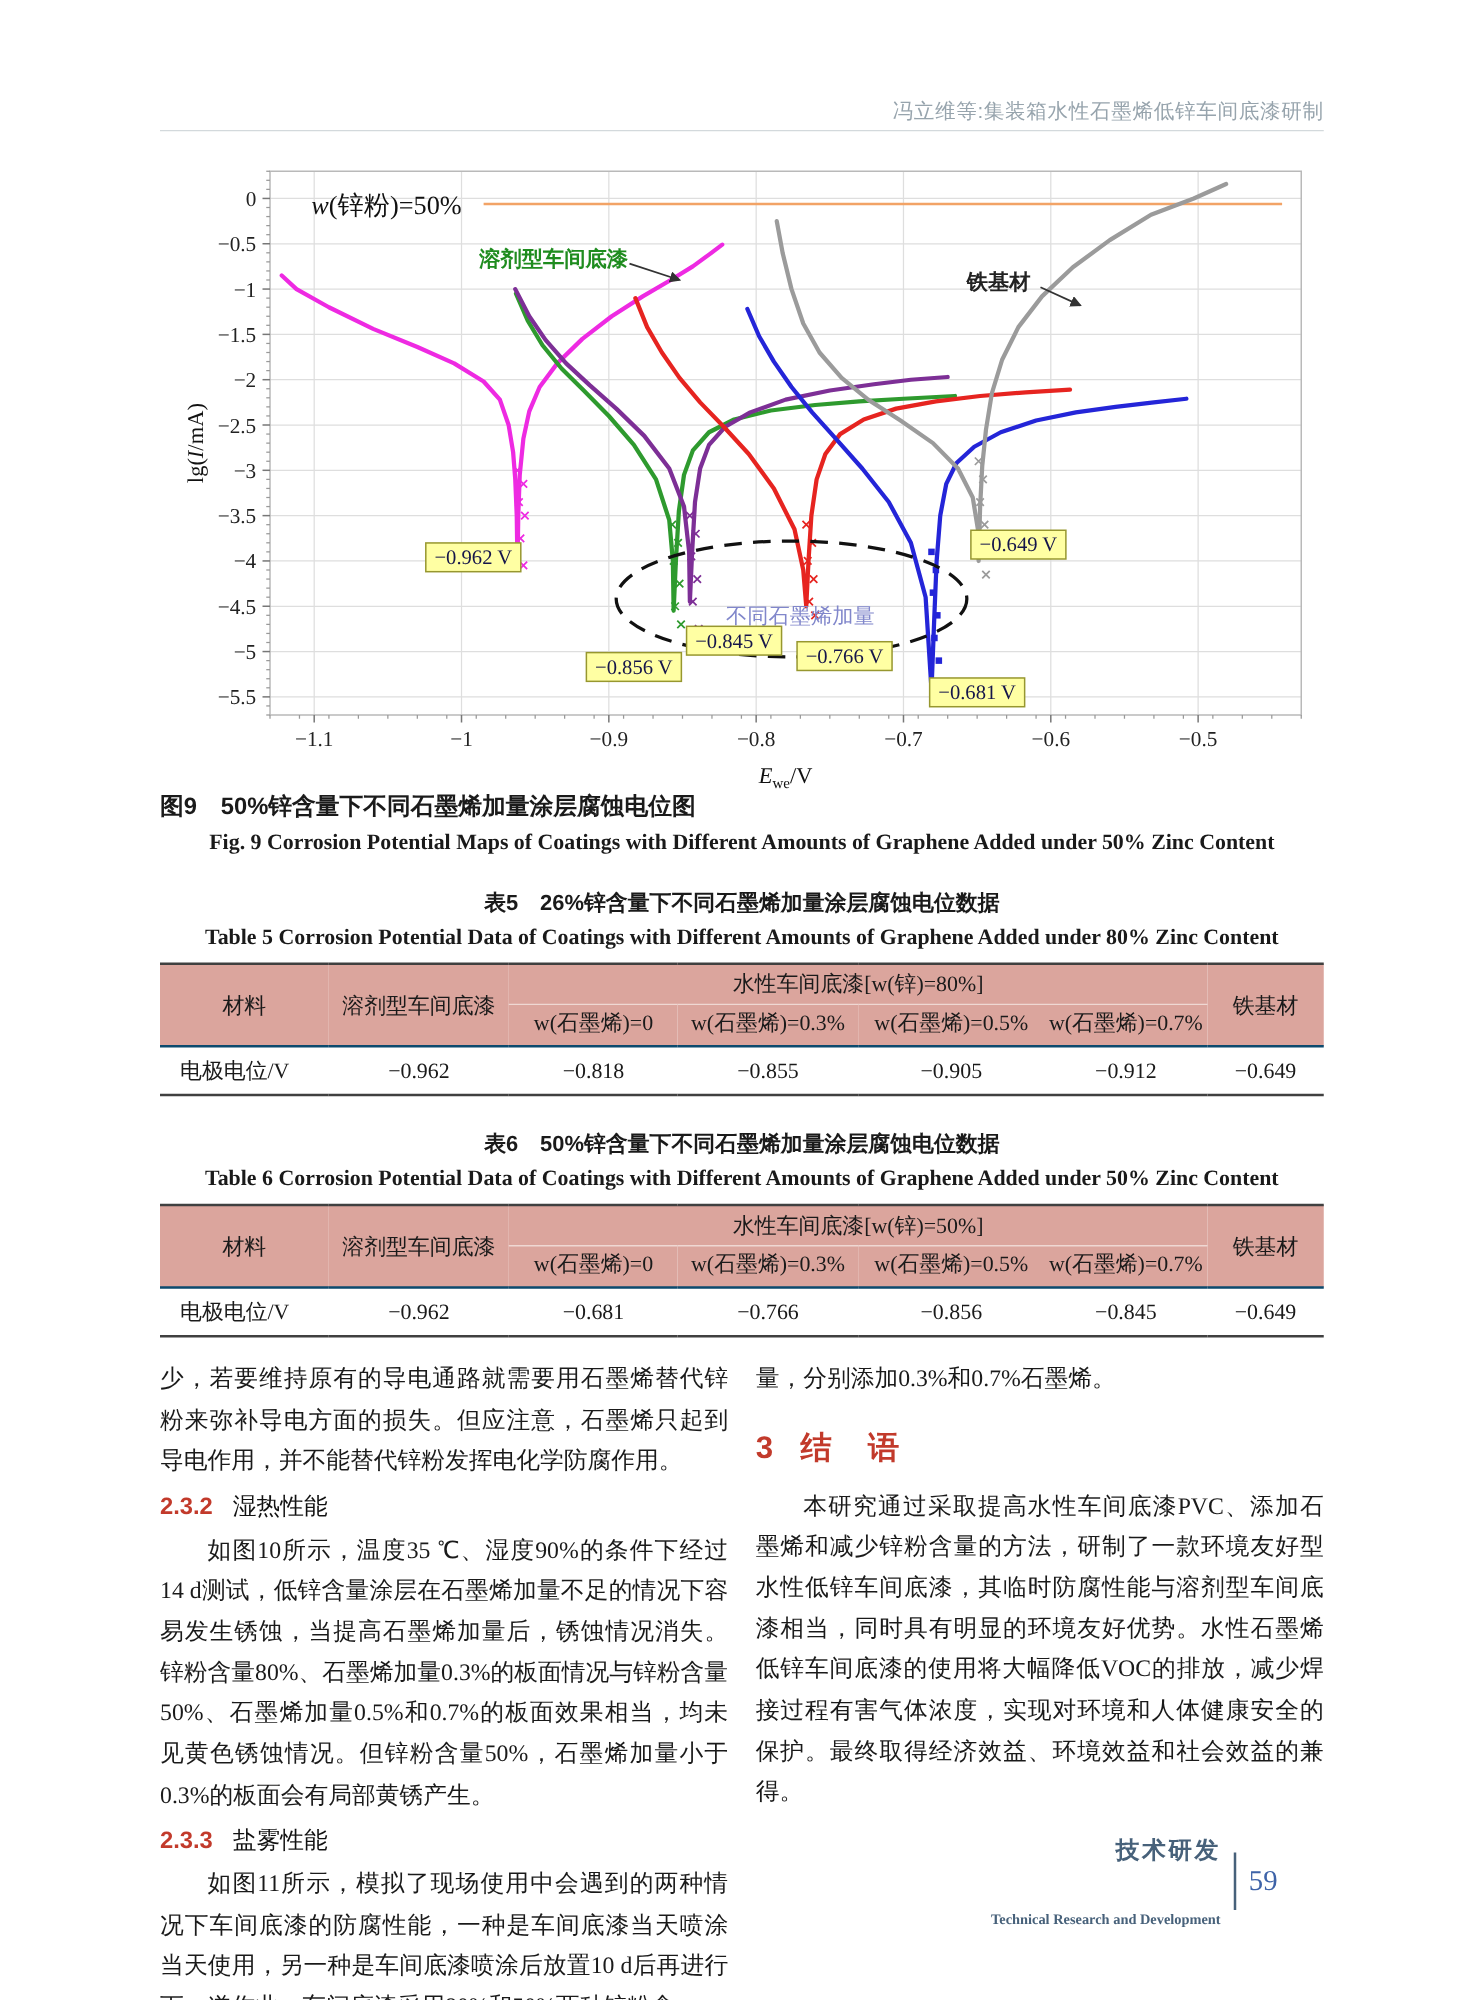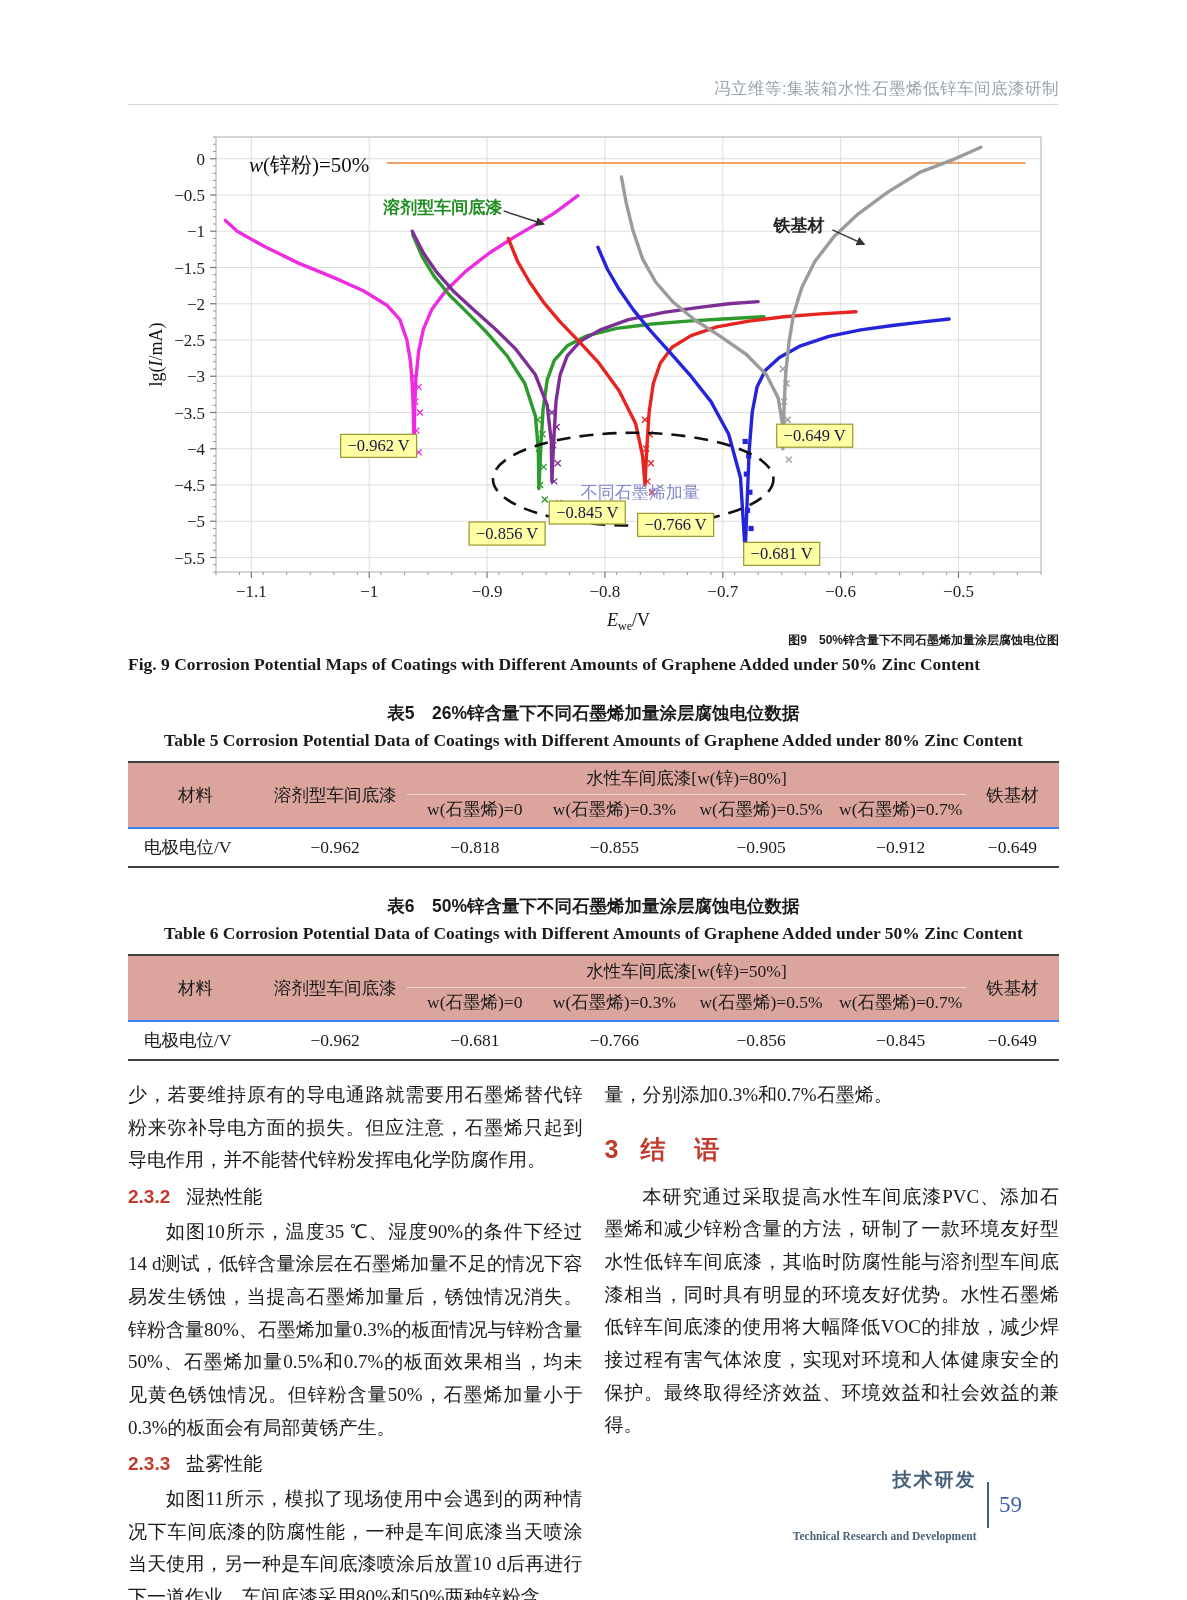--- a/index.html
+++ b/index.html
@@ -3,33 +3,33 @@
 <meta charset="utf-8">
 <style>
   html,body{margin:0;padding:0;background:#ffffff;}
   .page{width:1150px;height:1600px;position:relative;background:#fff;
         font-family:"Liberation Serif",serif;color:#1a1a1a;overflow:hidden;}
   .running-head{position:absolute;top:78px;left:128px;width:931px;text-align:right;
         font-family:"Liberation Sans",sans-serif;font-size:16.5px;color:#97a4ad;letter-spacing:.5px;}
   .head-rule{position:absolute;top:104px;left:128px;width:931px;border-top:1.5px solid #d3d9dc;}
   .content{position:absolute;top:120px;left:128px;width:931px;}
   #chart{display:block;margin-left:4px;}
-  .caption-cn{text-align:right;font-family:"Liberation Sans",sans-serif;font-weight:700;
-        font-size:12px;margin-top:0;}
-  .caption-en{text-align:left;font-family:"Liberation Serif",serif;font-weight:700;
+  .caption-cn{text-align:left;font-family:"Liberation Sans",sans-serif;font-weight:700;
+        font-size:19px;margin-top:0;}
+  .caption-en{text-align:center;font-family:"Liberation Serif",serif;font-weight:700;
         font-size:17.5px;margin-top:5px;}
   .tbl-cap-cn{text-align:center;font-family:"Liberation Sans",sans-serif;font-weight:700;
         font-size:17.5px;margin-top:26px;}
   .tbl-cap-en{text-align:center;font-weight:700;font-size:17.5px;margin-top:5px;}
   table.data-table{width:100%;border-collapse:collapse;margin-top:10px;
         border-top:2.5px solid #404040;border-bottom:2.5px solid #404040;font-size:17.5px;table-layout:fixed;}
   thead th{background:#dba59d;font-weight:400;padding:20px 2px;text-align:center;vertical-align:middle;}
   thead th.group{border-bottom:1.4px solid #efd8d3;padding:3px 0 4px;}
   thead tr.subhead th{padding:2px 0 6px;}
-  tbody tr{border-top:2px solid #3b82f6;}
+  tbody tr{border-top:2px solid #0c4a6e;}
   tbody td{padding:6px 2px 7px;text-align:center;}
   td.rowlabel{text-align:left;padding-left:16px;}
   .columns{display:flex;gap:22px;margin-top:18px;text-align:justify;
         font-size:19px;line-height:1.72;}
   .col{flex:1;min-width:0;}
   .col p{margin:0;}
   p.indent{text-indent:2em;}
   .subhead-cn{margin:4px 0 2px;font-family:"Liberation Sans",sans-serif;font-size:19px;
         font-weight:500;color:#111;}
   .subhead-cn .num{color:#c23a2b;margin-right:16px;font-weight:700;}

